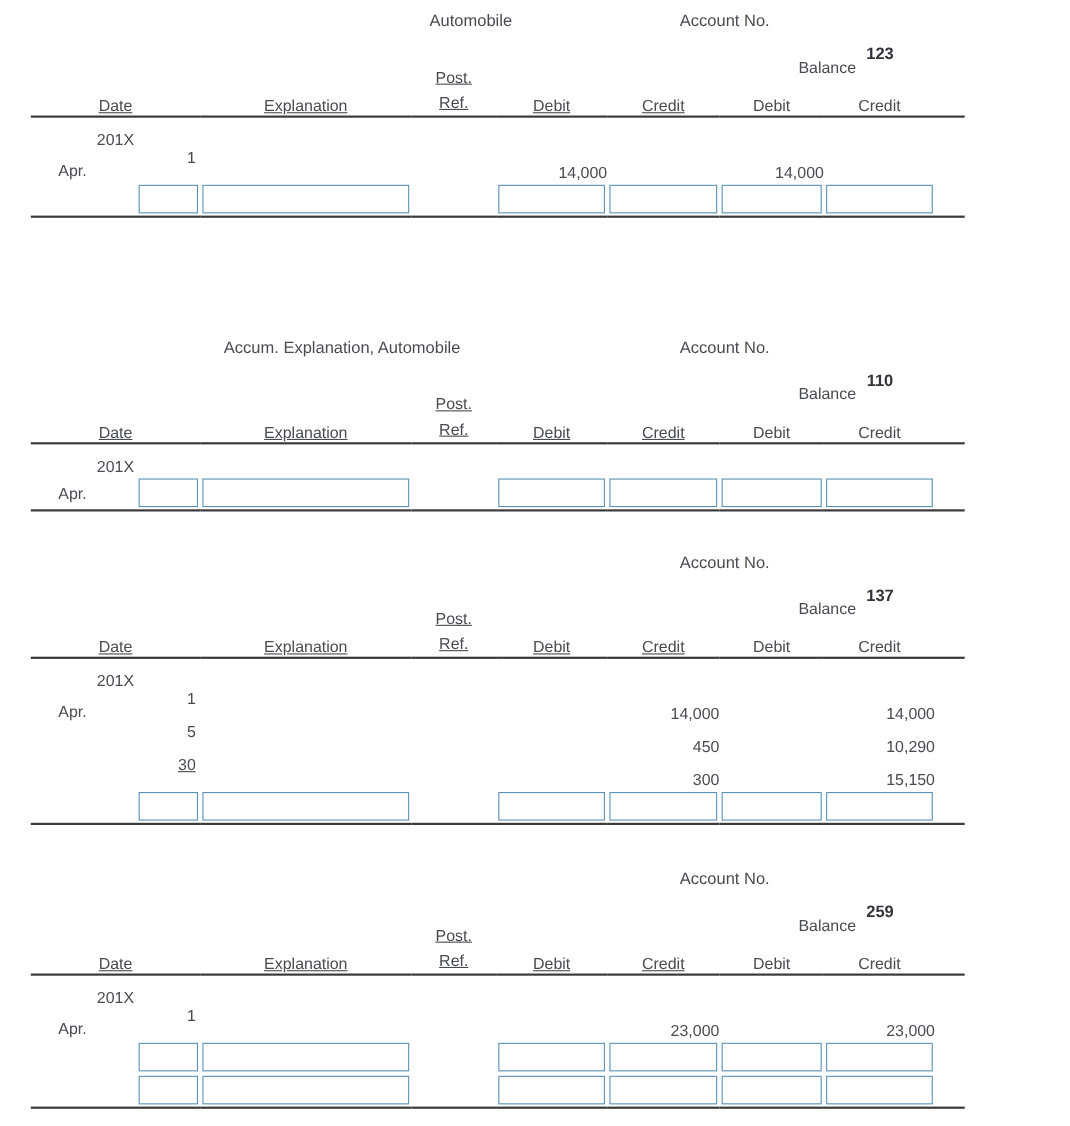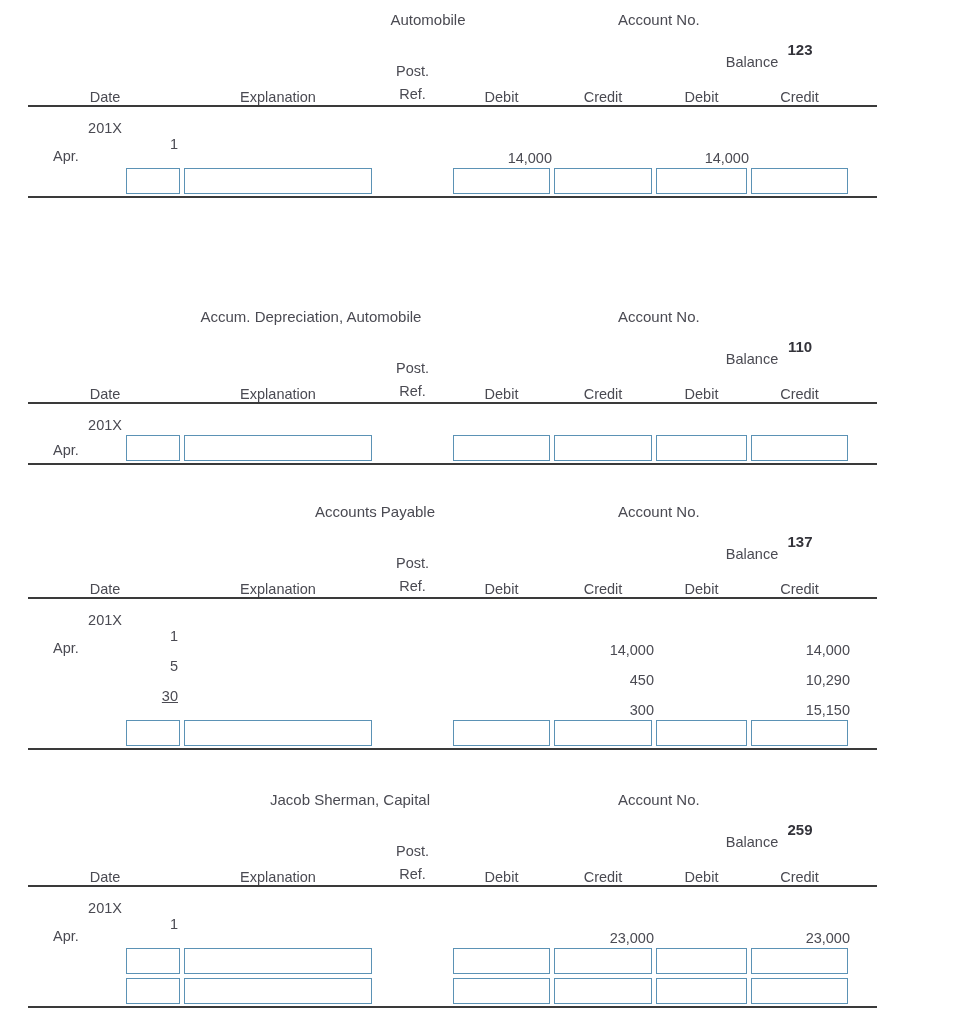--- a/index.html
+++ b/index.html
@@ -95,20 +95,21 @@
   .hdr {
     text-align: center;
     height: 36px;
     vertical-align: bottom;
     padding-bottom: 5px;
     font-size: 14.5px;
     color: #4a4a52;
   }
   .hdr-tall {
     height: 72px;
+    text-decoration: underline;
   }
   .hdr-balance {
     text-align: center;
     height: 36px;
     vertical-align: bottom;
     padding-bottom: 5px;
     border-bottom: 1.5px solid #3a3a3a;
   }
   .hdr-two-line {
     line-height: 1.55;
@@ -302,21 +303,21 @@
             <td style="height: 4px; border-top: 2.5px solid rgb(58, 58, 58); border-left: none;"></td>
             <td style="height: 4px; border-top: 2.5px solid rgb(58, 58, 58); border-left: none;"></td>
             <td style="height: 4px; border-top: 2.5px solid rgb(58, 58, 58); border-left: none;"></td>
             <td style="height: 4px; border-top: 2.5px solid rgb(58, 58, 58); border-left: none;"></td>
           </tr>
         </tbody>
       </table>
     </div>
     <div class="ledger" style="top: 305px;">
       <div class="ledger-title-row">
-        <div class="acct-name" style="left: 83px; width: 400px;">Accum. Depreciation, Automobile</div>
+        <div class="acct-name" style="left: 83px; width: 400px;">Accum. Explanation, Automobile</div>
         <div class="acct-no-label">Account No.</div>
         <div class="acct-no-value">110</div>
       </div>
       <table class="ledger-table">
         <colgroup>
           <col class="c-date">
           <col class="c-expl">
           <col class="c-ref">
           <col class="c-debit">
           <col class="c-credit">
@@ -410,21 +411,20 @@
             <td style="height: 4px; border-top: 2.5px solid rgb(58, 58, 58); border-left: none;"></td>
             <td style="height: 4px; border-top: 2.5px solid rgb(58, 58, 58); border-left: none;"></td>
             <td style="height: 4px; border-top: 2.5px solid rgb(58, 58, 58); border-left: none;"></td>
             <td style="height: 4px; border-top: 2.5px solid rgb(58, 58, 58); border-left: none;"></td>
           </tr>
         </tbody>
       </table>
     </div>
     <div class="ledger" style="top: 500px;">
       <div class="ledger-title-row">
-        <div class="acct-name" style="left: 147px; width: 400px;">Accounts Payable</div>
         <div class="acct-no-label">Account No.</div>
         <div class="acct-no-value">137</div>
       </div>
       <table class="ledger-table">
         <colgroup>
           <col class="c-date">
           <col class="c-expl">
           <col class="c-ref">
           <col class="c-debit">
           <col class="c-credit">
@@ -560,21 +560,20 @@
             <td style="height: 4px; border-top: 2.5px solid rgb(58, 58, 58); border-left: none;"></td>
             <td style="height: 4px; border-top: 2.5px solid rgb(58, 58, 58); border-left: none;"></td>
             <td style="height: 4px; border-top: 2.5px solid rgb(58, 58, 58); border-left: none;"></td>
             <td style="height: 4px; border-top: 2.5px solid rgb(58, 58, 58); border-left: none;"></td>
           </tr>
         </tbody>
       </table>
     </div>
     <div class="ledger" style="top: 788px;">
       <div class="ledger-title-row">
-        <div class="acct-name" style="left: 122px; width: 400px;">Jacob Sherman, Capital</div>
         <div class="acct-no-label">Account No.</div>
         <div class="acct-no-value">259</div>
       </div>
       <table class="ledger-table">
         <colgroup>
           <col class="c-date">
           <col class="c-expl">
           <col class="c-ref">
           <col class="c-debit">
           <col class="c-credit">

